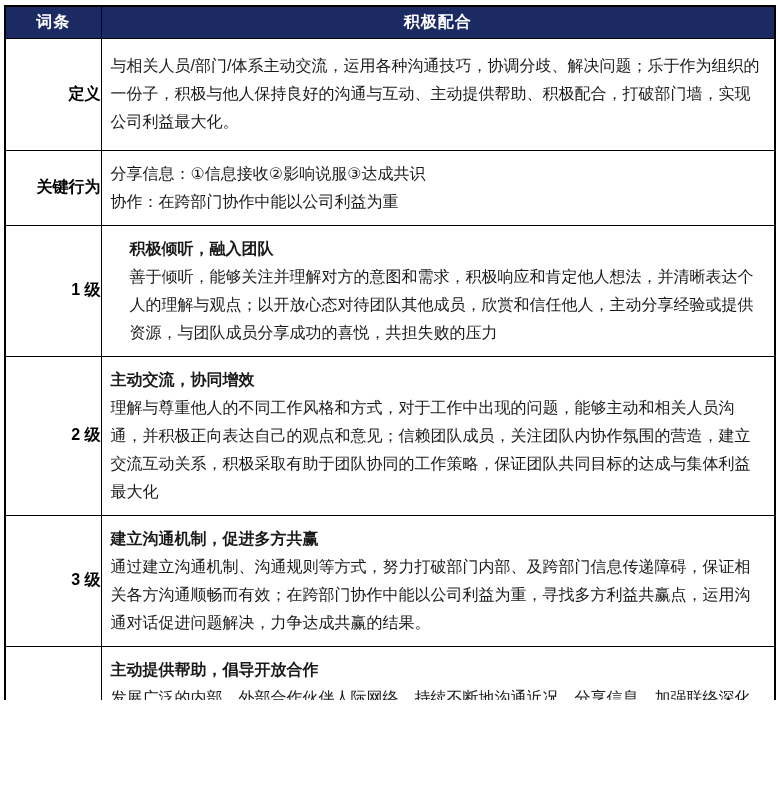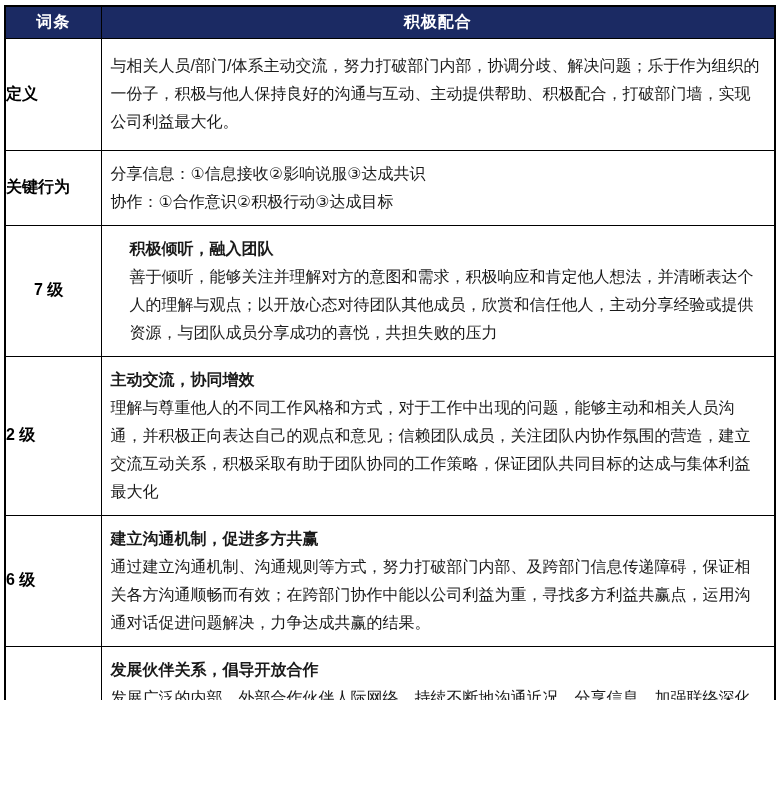--- a/index.html
+++ b/index.html
@@ -40,21 +40,21 @@
     font-weight:bold;
     font-size:16px;
     text-align:center;
     height:32px;
     letter-spacing:1px;
   }
   
   td.lbl{
     font-weight:bold;
     font-size:16px;
-    text-align:left;
+    text-align:right;
     color:#000;
   }
   
   td.txt{
     font-size:16px;
     line-height:28px;
     padding:9px 10px 9px 9px;
     text-align:left;
     color:var(--body-text);
   }
@@ -79,59 +79,59 @@
       </colgroup>
 
     <tbody>
         <tr class="navy">
       <td>词条</td>
       <td>积极配合</td>
     </tr>
 
     <tr class="r-def">
       <td class="lbl">定义</td>
-      <td class="txt">与相关人员/部门/体系主动交流，努力打破部门内部，协调分歧、解决问题；乐于作为组织的一份子，积极与他人保持良好的沟通与互动、主动提供帮助、积极配合，打破部门墙，实现公司利益最大化。</td>
+      <td class="txt">与相关人员/部门/体系主动交流，运用各种沟通技巧，协调分歧、解决问题；乐于作为组织的一份子，积极与他人保持良好的沟通与互动、主动提供帮助、积极配合，打破部门墙，实现公司利益最大化。</td>
     </tr>
 
     <tr class="r-kb">
       <td class="lbl">关键行为</td>
       <td class="txt">
         <div>分享信息：①信息接收②影响说服③达成共识</div>
-        <div>协作：①合作意识②积极行动③达成目标</div>
+        <div>协作：在跨部门协作中能以公司利益为重</div>
       </td>
     </tr>
 
 
     <tr class="r-l1">
-      <td class="lbl">7 级</td>
+      <td class="lbl">1 级</td>
       <td class="txt">
         <div class="ttl">积极倾听，融入团队</div>
         <div>善于倾听，能够关注并理解对方的意图和需求，积极响应和肯定他人想法，并清晰表达个人的理解与观点；以开放心态对待团队其他成员，欣赏和信任他人，主动分享经验或提供资源，与团队成员分享成功的喜悦，共担失败的压力</div>
       </td>
     </tr>
 
     <tr class="r-l2">
       <td class="lbl">2 级</td>
       <td class="txt">
         <div class="ttl">主动交流，协同增效</div>
         <div>理解与尊重他人的不同工作风格和方式，对于工作中出现的问题，能够主动和相关人员沟通，并积极正向表达自己的观点和意见；信赖团队成员，关注团队内协作氛围的营造，建立交流互动关系，积极采取有助于团队协同的工作策略，保证团队共同目标的达成与集体利益最大化</div>
       </td>
     </tr>
 
     <tr class="r-l3">
-      <td class="lbl">6 级</td>
+      <td class="lbl">3 级</td>
       <td class="txt">
         <div class="ttl">建立沟通机制，促进多方共赢</div>
         <div>通过建立沟通机制、沟通规则等方式，努力打破部门内部、及跨部门信息传递障碍，保证相关各方沟通顺畅而有效；在跨部门协作中能以公司利益为重，寻找多方利益共赢点，运用沟通对话促进问题解决，力争达成共赢的结果。</div>
       </td>
     </tr>
 
     <tr class="r-l4">
       <td class="lbl">4 级</td>
       <td class="txt">
-        <div class="ttl">发展伙伴关系，倡导开放合作</div>
+        <div class="ttl">主动提供帮助，倡导开放合作</div>
         <div>发展广泛的内部、外部合作伙伴人际网络，持续不断地沟通近况、分享信息，加强联络深化影响，构建行业信息交流共享平台；利用公司平台和个人影响力，聚焦内外部关键资源，有意识地搭建协同网络，倡导纵向（各层级）、横向（各体系）、内外（客户、供应商）的业务协作、利益共享和战略共赢。</div>
       </td>
     </tr>
 
   </tbody>
     </table>
 </div>
 
 </body></html>

